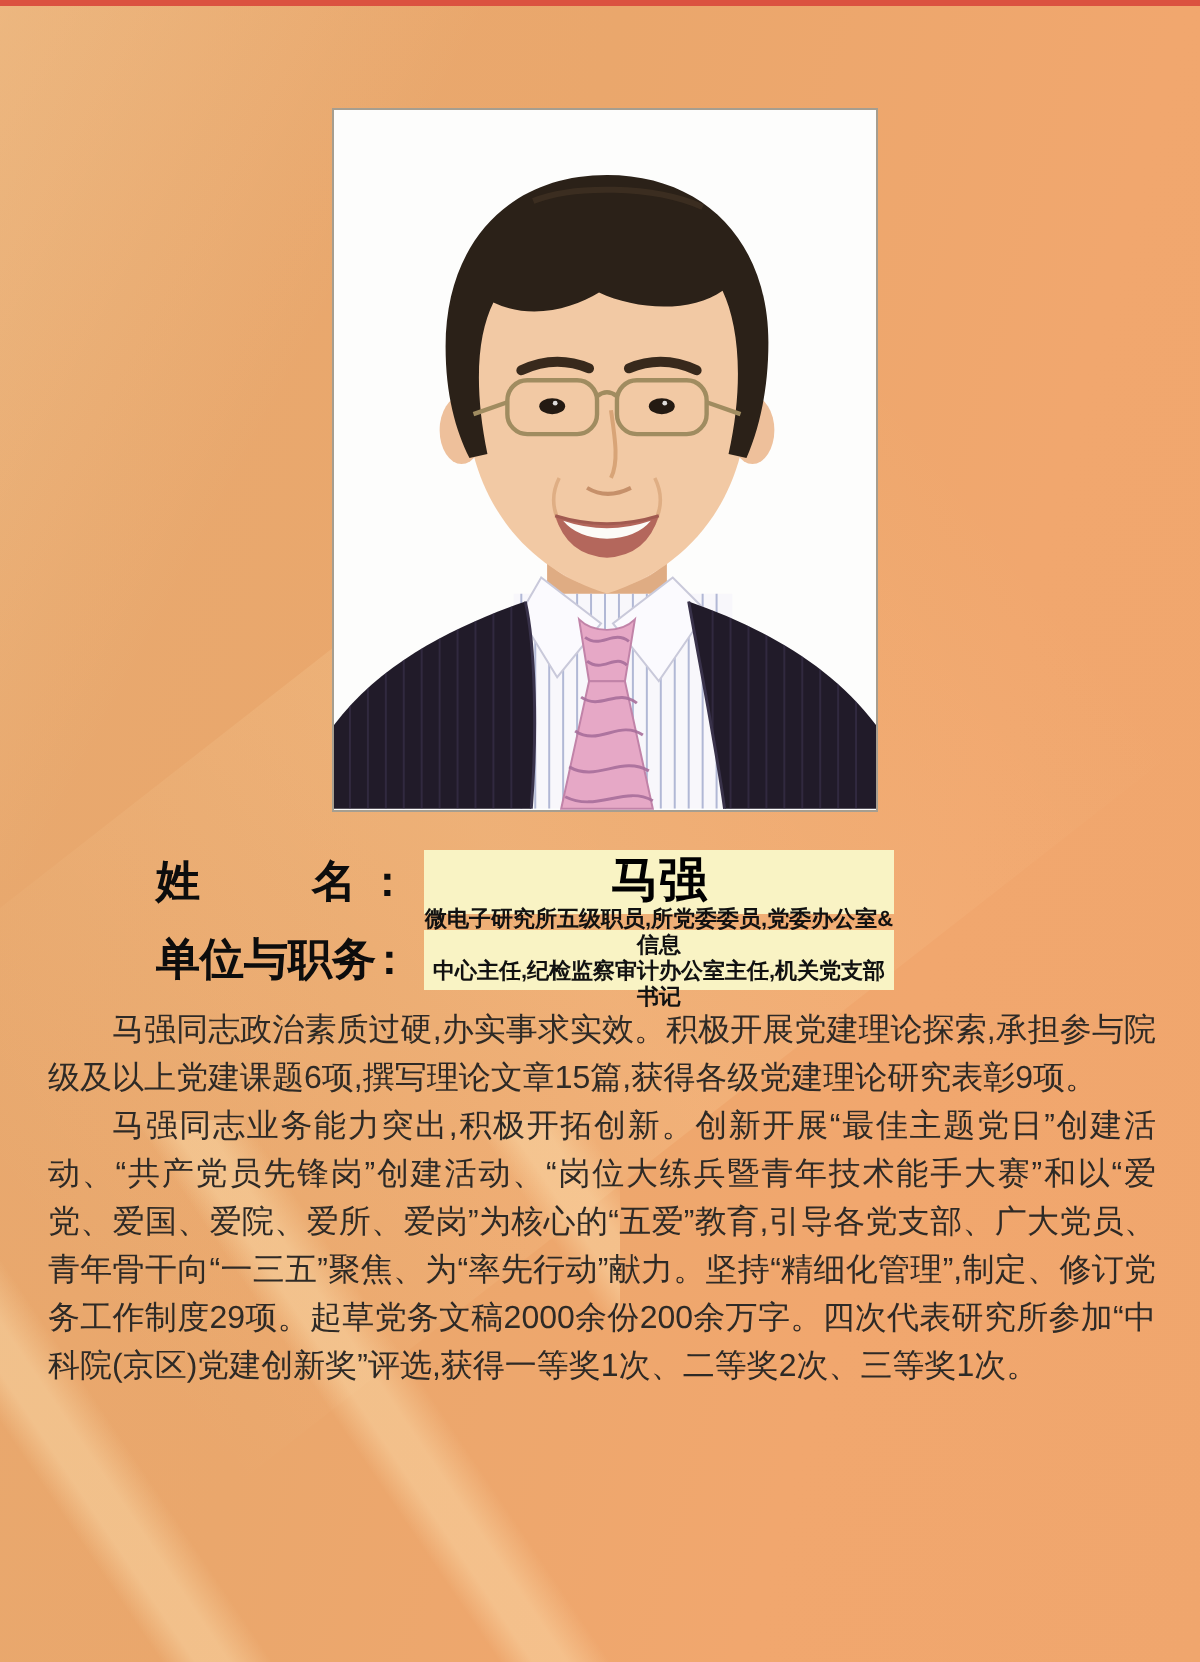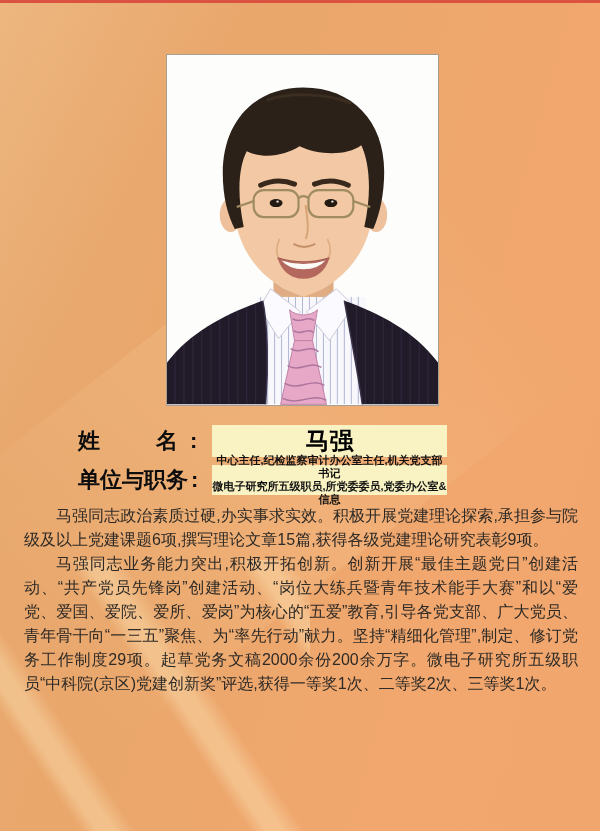--- a/index.html
+++ b/index.html
@@ -211,21 +211,21 @@
   </div>
   <div class="field-box name-box">
     <span class="name-value">马强</span>
   </div>
 
   <div class="field-label label-unit">
     <span>单位与职务</span>
       <span class="colon">:</span>
   </div>
   <div class="field-box unit-box">
+    <span class="unit-line">微电子研究所五级职员,所党委委员,党委办公室&amp;信息</span>
     <span class="unit-line">中心主任,纪检监察审计办公室主任,机关党支部书记</span>
-    <span class="unit-line">微电子研究所五级职员,所党委委员,党委办公室&amp;信息</span>
   </div>
 
   <div class="body-text">
     <p>马强同志政治素质过硬,办实事求实效。积极开展党建理论探索,承担参与院级及以上党建课题6项,撰写理论文章15篇,获得各级党建理论研究表彰9项。</p>
-    <p>马强同志业务能力突出,积极开拓创新。创新开展“最佳主题党日”创建活动、“共产党员先锋岗”创建活动、“岗位大练兵暨青年技术能手大赛”和以“爱党、爱国、爱院、爱所、爱岗”为核心的“五爱”教育,引导各党支部、广大党员、青年骨干向“一三五”聚焦、为“率先行动”献力。坚持“精细化管理”,制定、修订党务工作制度29项。起草党务文稿2000余份200余万字。微电子研究所五级职员“中科院(京区)党建创新奖”评选,获得一等奖1次、二等奖2次、三等奖1次。</p>
+    <p>马强同志业务能力突出,积极开拓创新。创新开展“最佳主题党日”创建活动、“共产党员先锋岗”创建活动、“岗位大练兵暨青年技术能手大赛”和以“爱党、爱国、爱院、爱所、爱岗”为核心的“五爱”教育,引导各党支部、广大党员、青年骨干向“一三五”聚焦、为“率先行动”献力。坚持“精细化管理”,制定、修订党务工作制度29项。起草党务文稿2000余份200余万字。四次代表研究所参加“中科院(京区)党建创新奖”评选,获得一等奖1次、二等奖2次、三等奖1次。</p>
   </div>
 </div>
 
 </body></html>

